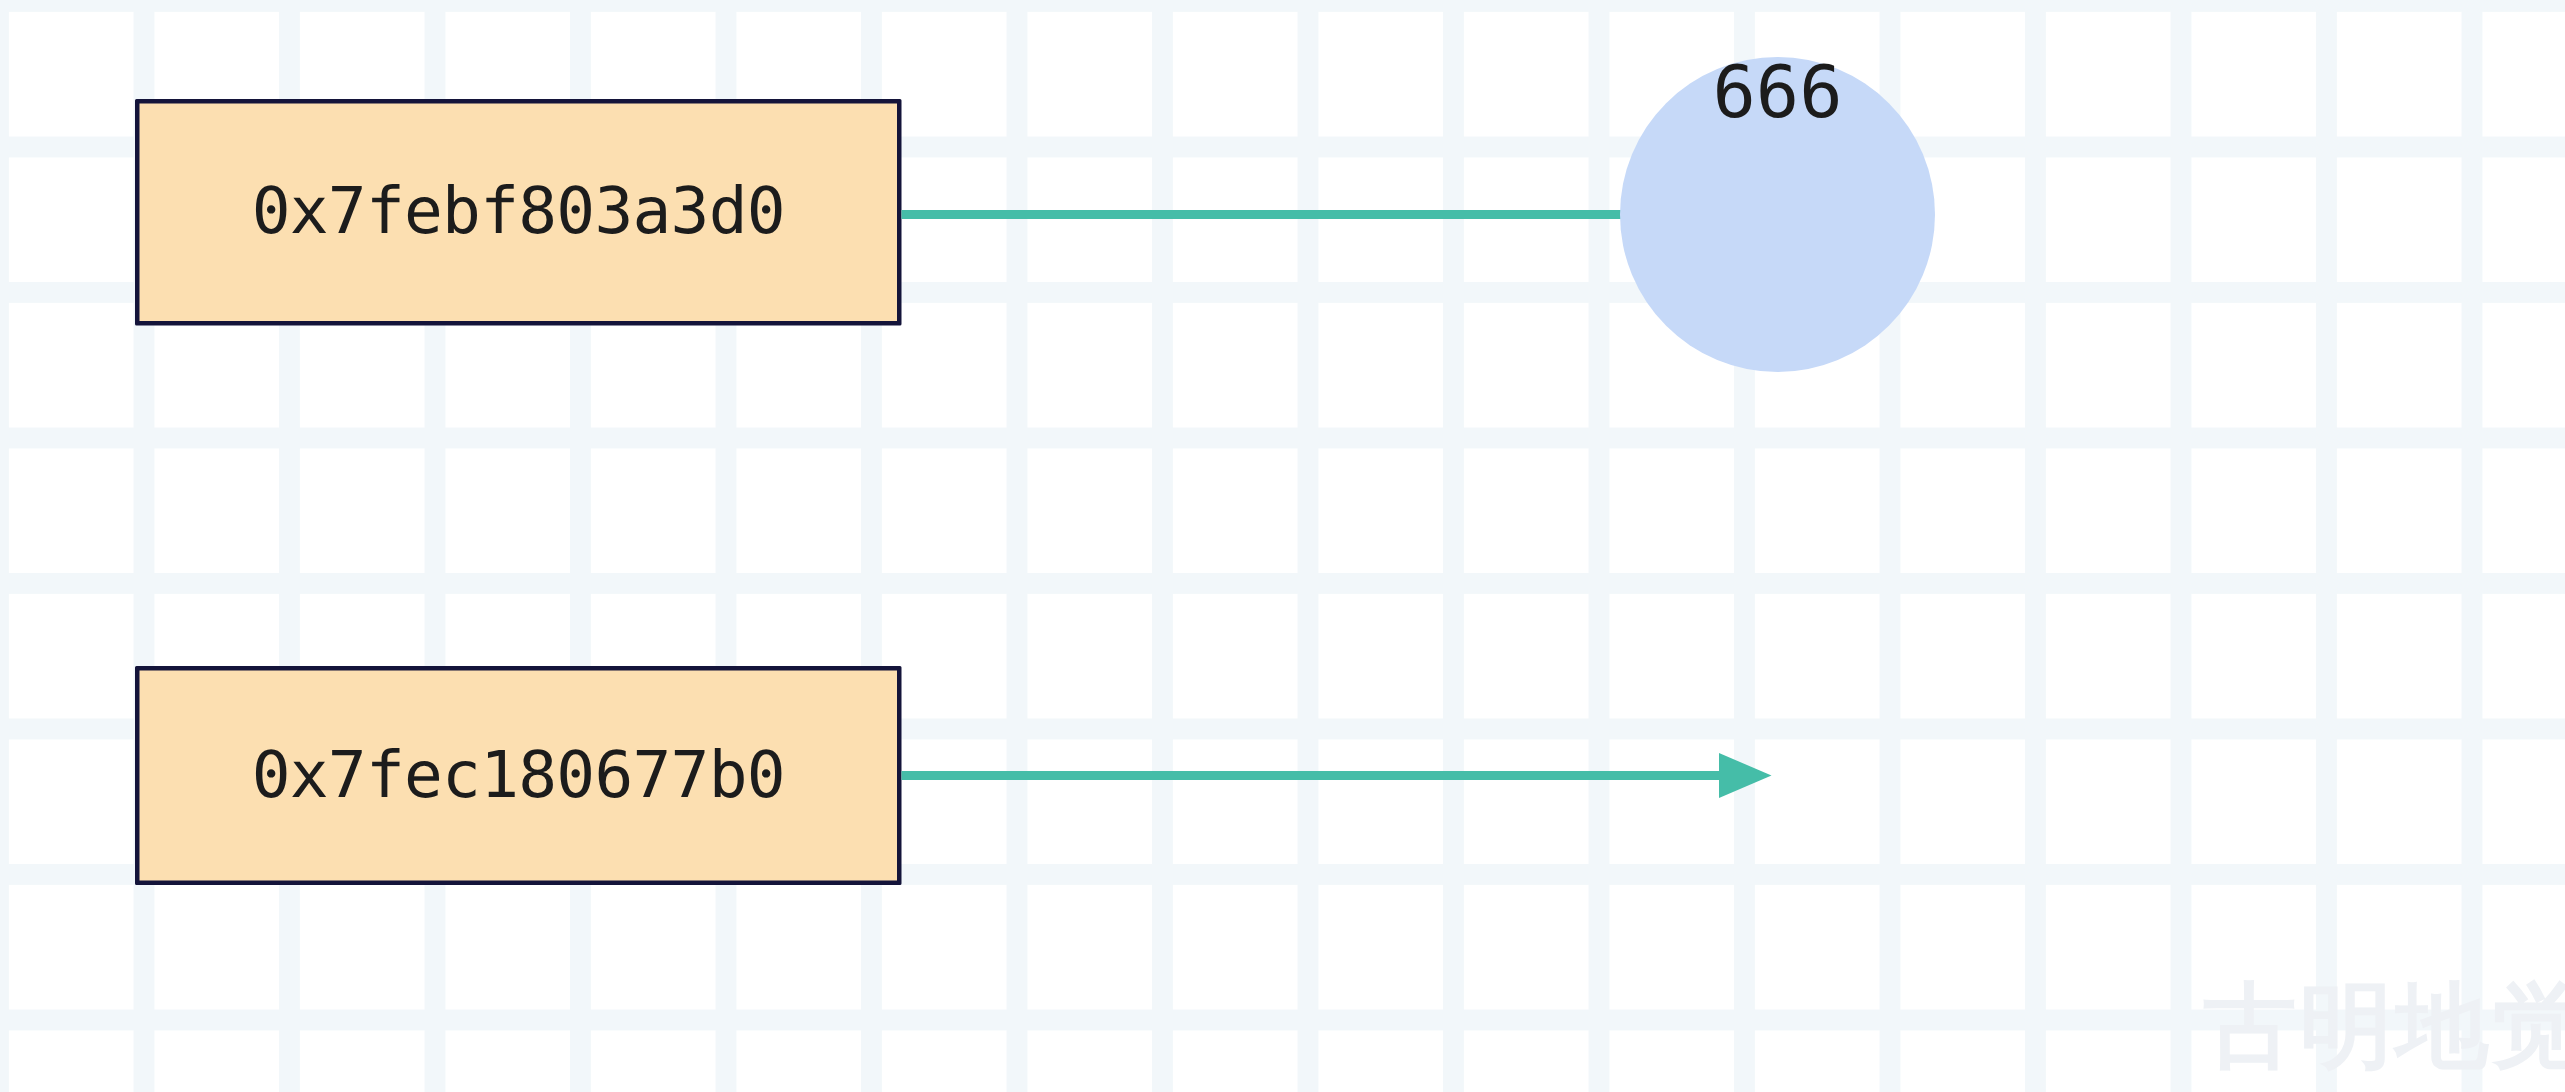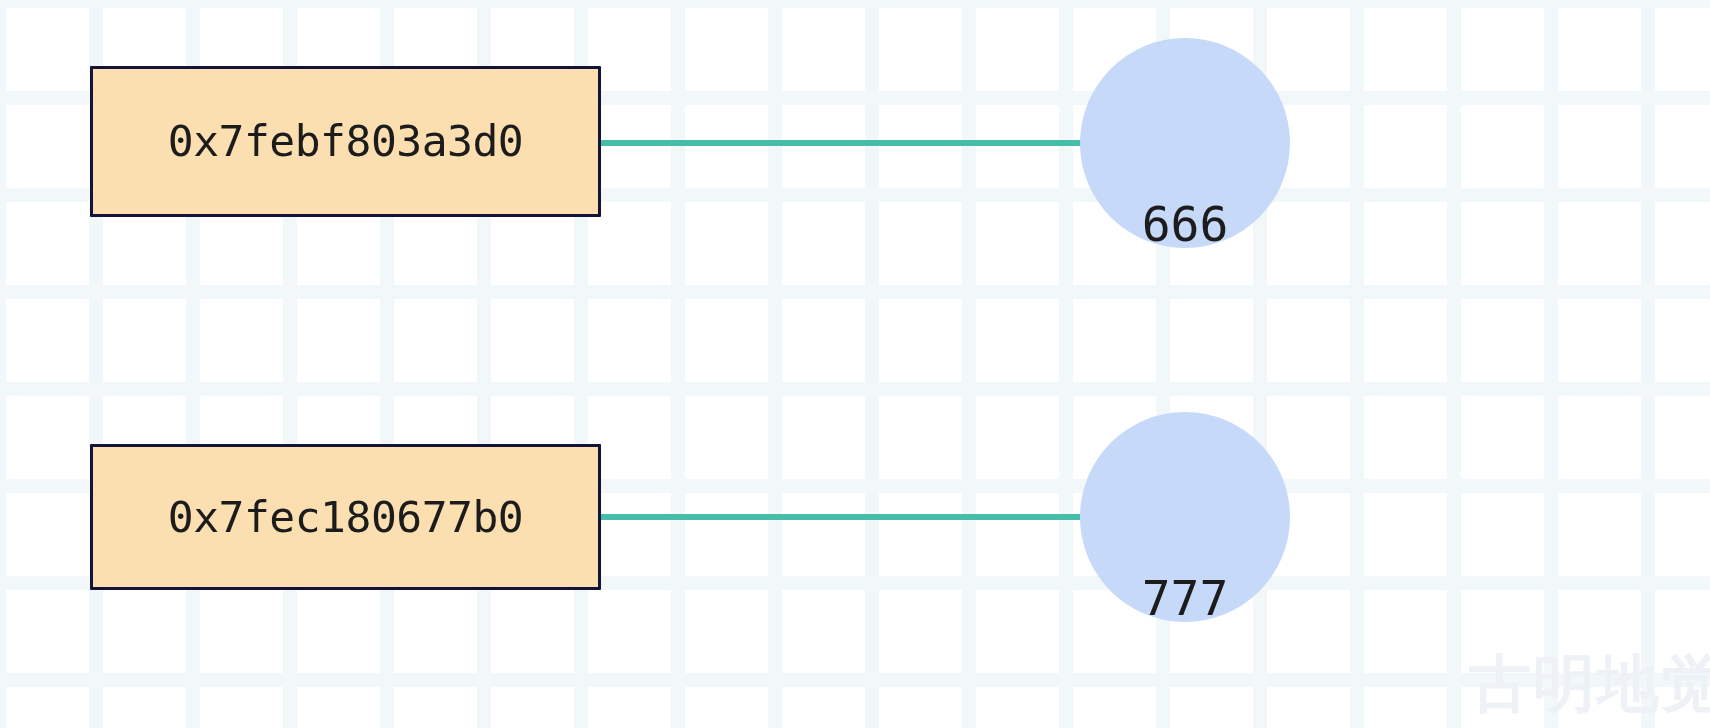--- a/index.html
+++ b/index.html
@@ -49,21 +49,21 @@
     white-space: nowrap;
   }
 
   
   .value-circle {
     position: absolute;
     box-sizing: border-box;
     background: #c6d9f8;
     border-radius: 50%;
     display: flex;
-    align-items: flex-end;
+    align-items: flex-start;
     justify-content: center;
   }
   .value-circle .value-label {
     font-family: "DejaVu Sans Mono", monospace;
     font-size: 48px;
     font-weight: 400;
     color: #1c1c1c;
     line-height: 1;
     white-space: nowrap;
   }
@@ -114,19 +114,16 @@
     <span class="addr-label" style="color: rgb(28, 28, 28);">0x7fec180677b0</span>
   </div>
 
   <div class="edge" style="left: 601px; top: 497px; width: 580px;">
     <svg width="580" height="40" viewBox="0 0 580 40" xmlns="http://www.w3.org/2000/svg">
       <line x1="0" y1="20" x2="552" y2="20" stroke="#45bda8" stroke-width="6"></line>
       <polygon points="545,5 580,20 545,35" fill="#45bda8"></polygon>
     </svg>
   </div>
 
-  <div class="value-circle" style="left: 1080px; top: 412px; width: 210px; height: 210px; background: rgb(198, 217, 248);">
-    <span class="value-label" style="color: rgb(28, 28, 28);">777</span>
-  </div>
 
   <div id="watermark" style="color: rgb(238, 241, 245);">古明地觉</div>
 
 </div>
 
 </body></html>

